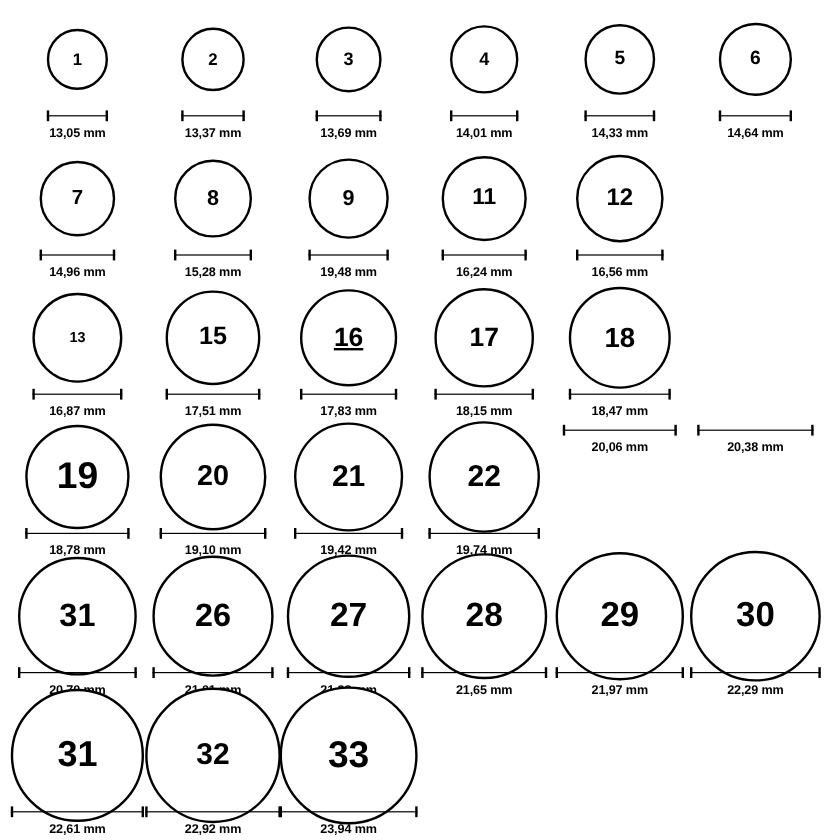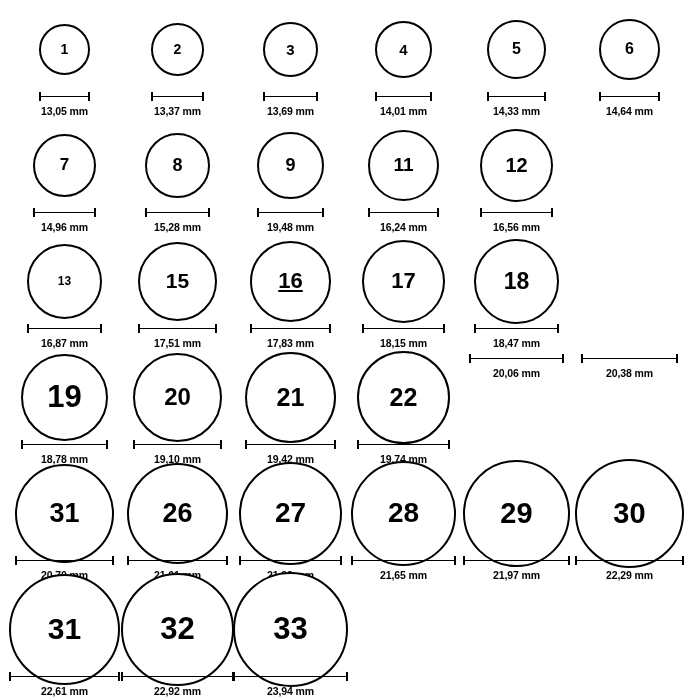--- a/index.html
+++ b/index.html
@@ -407,21 +407,21 @@
         </div>
         <div class="caliper" style="width: 111px;">
           <span class="tick left"></span>
           <span class="bar"></span>
           <span class="tick right"></span>
         </div>
         <div class="mm-label">22,61 mm</div>
       </div>
       <div class="size-cell">
         <div class="ring-wrap">
-          <div class="ring" style="width: 113px; height: 113px; font-size: 31px;">32</div>
+          <div class="ring" style="width: 113px; height: 113px; font-size: 25px;">32</div>
         </div>
         <div class="caliper" style="width: 113px;">
           <span class="tick left"></span>
           <span class="bar"></span>
           <span class="tick right"></span>
         </div>
         <div class="mm-label">22,92 mm</div>
       </div>
       <div class="size-cell">
         <div class="ring-wrap">

